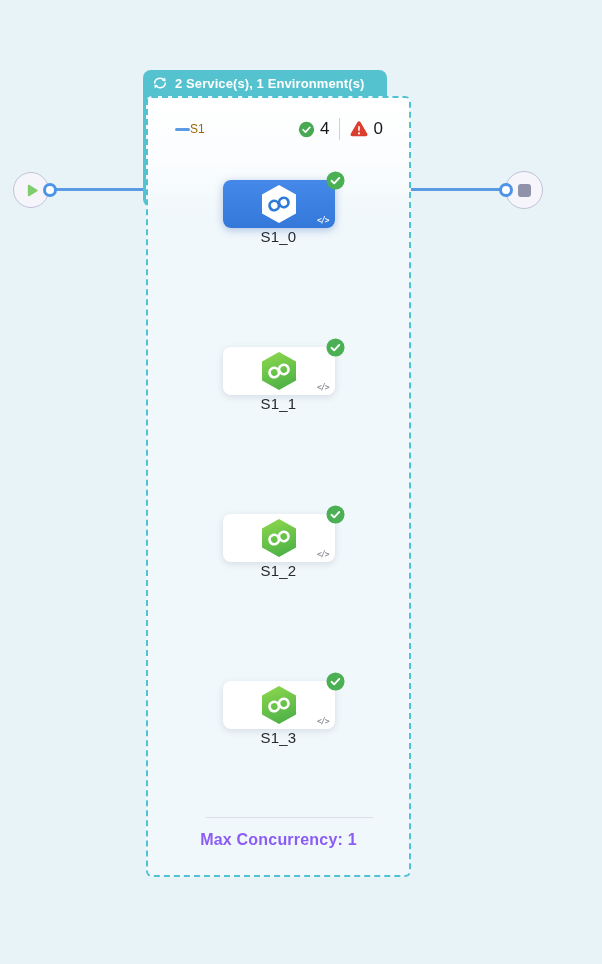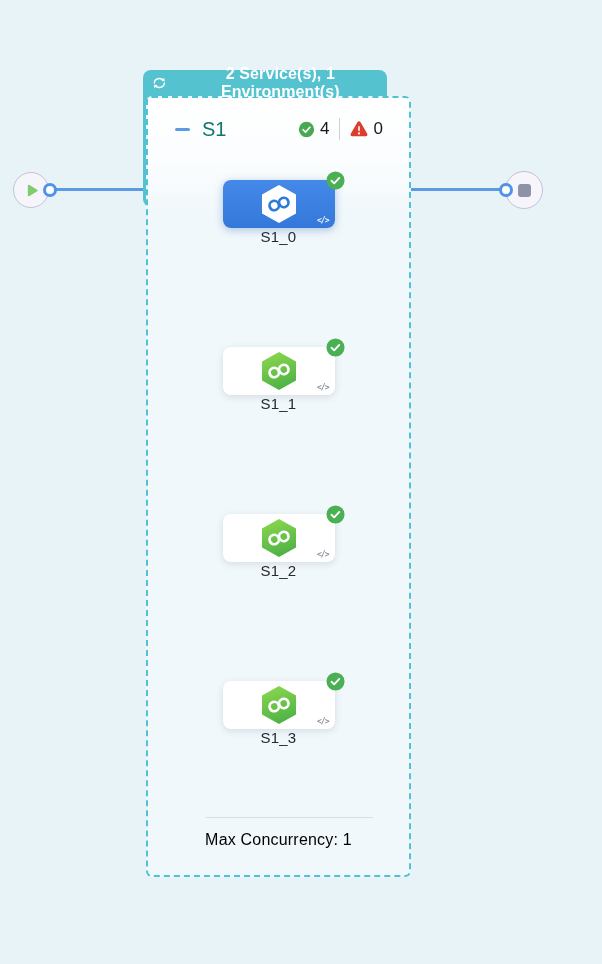--- a/index.html
+++ b/index.html
@@ -18,52 +18,52 @@
   .port{position:absolute;width:14px;height:14px;border-radius:50%;background:#fff;
     border:3px solid #4D94E8;box-sizing:border-box;z-index:2;}
   .port-left{left:43px;top:183px;}
   .port-right{left:499px;top:183px;}
 
   
   .badge-backdrop{position:absolute;left:143px;top:70px;width:244px;height:137px;
     background:#55C2CF;border-radius:8px;z-index:2;}
   .badge-bar{position:absolute;left:143px;top:70px;width:244px;height:26px;z-index:4;
     display:flex;align-items:center;gap:7px;padding-left:9px;box-sizing:border-box;
-    color:#FFFFFF;font-size:16px;font-weight:600;letter-spacing:0.1px;text-align:center;}
+    color:#FFFFFF;font-size:13px;font-weight:600;letter-spacing:0.1px;}
 
   
   .matrix{position:absolute;left:146px;top:96px;width:265px;height:781px;box-sizing:border-box;
     border:2px dashed #4FC2D4;border-radius:6px;background:#F1F8FB;z-index:3;}
   .matrix-header-bg{position:absolute;left:0;right:0;top:0;height:115px;
     background:linear-gradient(180deg,#FFFFFF 0%,#FBFDFE 55%,#F1F8FB 100%);
     border-radius:4px 4px 0 0;}
 
   
   .stage-row{position:absolute;top:13px;left:27px;right:26px;height:36px;display:flex;align-items:center;}
   .minus-bar{width:15px;height:3px;background:#5B9BE3;border-radius:2px;flex:0 0 auto;}
-  .stage-name{margin-left:12px;font-size:20px;color:#0f766e;font-weight:500;}
+  .stage-name{font-size:12px;color:#a16207;font-weight:500;}
   .counts{margin-left:auto;display:flex;align-items:center;}
   .count-num{font-size:17px;color:#17181C;font-weight:500;margin-left:5px;}
   .count-divider{width:1px;height:22px;background:#CBD0DA;margin:0 9px;}
 
   
   .node-group{position:absolute;left:0;right:0;display:flex;flex-direction:column;align-items:center;}
   .node-card{position:relative;width:112px;height:48px;border-radius:8px;background:#FFFFFF;
     box-shadow:0 2px 7px rgba(40,60,90,0.14);display:flex;align-items:center;justify-content:center;}
   .node-card.selected{background:linear-gradient(180deg,#4489E9,#3478DA);box-shadow:0 2px 8px rgba(40,90,180,0.35);}
   .node-check{position:absolute;top:-9px;right:-10px;width:19px;height:19px;}
   .code-glyph{position:absolute;right:6px;bottom:3px;font-family:"DejaVu Sans Mono",monospace;
     font-size:8px;font-weight:700;letter-spacing:-1px;color:#8C8C9A;}
   .node-card.selected .code-glyph{color:rgba(255,255,255,0.95);}
   .node-label{font-size:15px;color:#26282E;letter-spacing:0.2px;}
 
   
   .footer-divider{position:absolute;top:719px;left:58px;width:167px;height:1px;background:#DCDEE5;}
   .max-concurrency{position:absolute;top:733px;left:0;right:0;text-align:center;
-    font-size:16px;font-weight:400;color:#000000;letter-spacing:0.2px;}
+    font-size:16px;font-weight:700;color:#8b5cf6;letter-spacing:0.2px;}
 </style>
 </head>
 <body>
 
 <div class="canvas">
 
   <svg width="0" height="0" style="position:absolute" aria-hidden="true">
     <defs>
       <linearGradient id="hexGrad" x1="0" y1="0" x2="0.3" y2="1">
         <stop offset="0" stop-color="#8FD94D"></stop>

